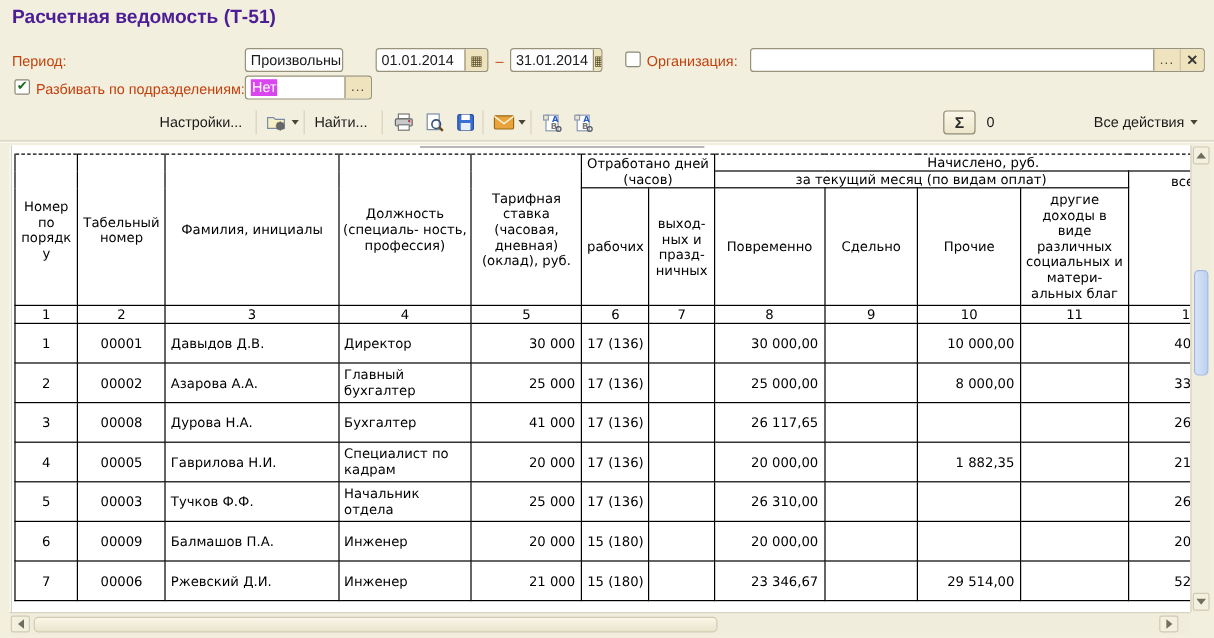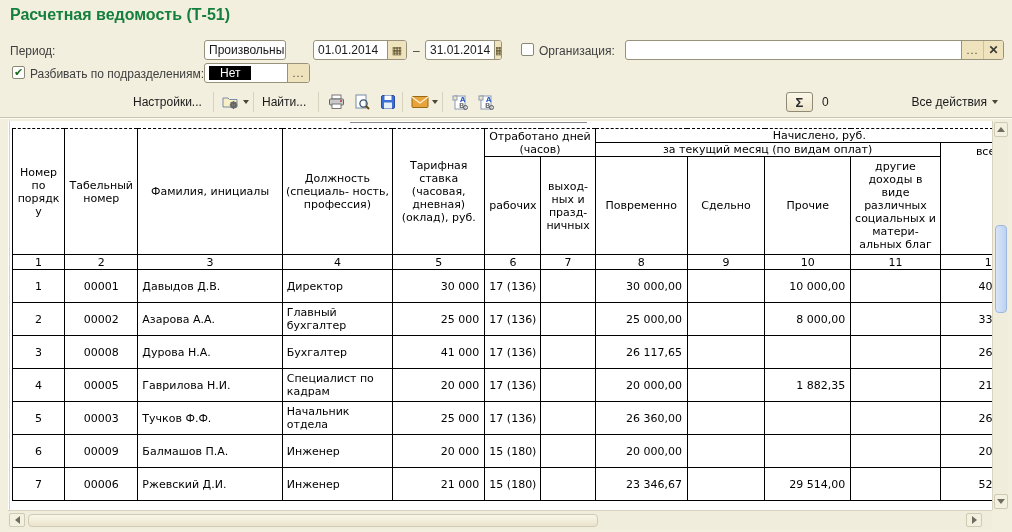--- a/index.html
+++ b/index.html
@@ -1,28 +1,28 @@
 <!DOCTYPE html>
 <html><head>
 <meta charset="utf-8">
 <style>
   * { box-sizing: border-box; margin:0; padding:0; }
   html,body { width:1012px; height:532px; overflow:hidden; }
   body { background:#F2EFDE; font-family:"Liberation Sans",sans-serif; font-size:12px; color:#1a1a1a; position:relative; }
 
-  .page-title { position:absolute; left:10px; top:6px; font-size:16px; font-weight:bold; color:#15803d; }
-
-  .lbl { position:absolute; font-size:12px; color:#404040; }
+  .page-title { position:absolute; left:10px; top:6px; font-size:16px; font-weight:bold; color:#4c1d95; }
+
+  .lbl { position:absolute; font-size:12px; color:#c2410c; }
 
   .fld { position:absolute; height:20px; background:#fff; border:1px solid #98927B; border-radius:3px; display:flex; align-items:center; overflow:hidden; }
   .fld .txt { flex:1; padding:0 4px; font-size:12px; white-space:nowrap; }
   .btn-in { width:22px; height:100%; background:#EFE3BE; border-left:1px solid #98927B; display:flex; align-items:center; justify-content:center; font-size:11px; color:#4a4636; letter-spacing:1px; cursor:pointer; }
   .btn-cal { width:19px; height:100%; background:#EFE3BE; border-left:1px solid #98927B; display:flex; align-items:center; justify-content:center; font-size:11px; color:#5a4f28; cursor:pointer; }
   .btn-x { width:20px; height:100%; background:#EFE3BE; border-left:1px solid #C9C2A4; display:flex; align-items:center; justify-content:center; font-weight:bold; font-size:12px; color:#3a3a35; cursor:pointer; }
-  .sel { background:#000000; color:#fff; padding:0 11px; }
+  .sel { background:#d946ef; color:#fff; padding:0 1px; }
 
   .cb { position:absolute; width:13px; height:13px; background:#fff; border:1px solid #8B8875; border-radius:2px; font-size:11px; line-height:11px; text-align:center; color:#1c6b1c; cursor:pointer; }
 
   .toolbar { position:absolute; left:0; top:88px; width:1012px; height:28px; }
   .gen-btn { position:absolute; left:8px; top:2px; width:118px; height:24px; background:linear-gradient(#FDF6DC,#F2D692); border:1px solid #C89B40; border-radius:4px; box-shadow:inset 0 0 0 1px #FBEDC4; font-weight:bold; font-size:12px; color:#141414; display:flex; align-items:center; justify-content:center; cursor:pointer; }
   .flat-btn { position:absolute; top:7px; font-size:12px; color:#1a1a1a; cursor:pointer; }
   .tb-sep { position:absolute; top:4px; width:1px; height:20px; background:#D8D3BE; }
   .icon-btn { position:absolute; top:3px; width:22px; height:22px; display:flex; align-items:center; justify-content:center; cursor:pointer; }
   .dd-arrow { position:absolute; top:12px; width:0; height:0; border-left:3px solid transparent; border-right:3px solid transparent; border-top:4px solid #4a4636; }
   .sum-btn { position:absolute; left:786px; top:4px; width:27px; height:20px; background:linear-gradient(#FBF7E8,#EDE6CC); border:1px solid #8F8B76; border-radius:3px; font-size:13px; font-weight:bold; color:#2a2a2a; display:flex; align-items:center; justify-content:center; cursor:pointer; }
@@ -294,21 +294,21 @@
           <td class="a-f">21</td>
         </tr>
         <tr>
           <td class="a-c">5</td>
           <td class="a-c">00003</td>
           <td class="a-l">Тучков Ф.Ф.</td>
           <td class="a-l">Начальник отдела</td>
           <td class="a-r">25 000</td>
           <td class="a-c">17 (136)</td>
           <td class="a-c"></td>
-          <td class="a-r">26 360,00</td>
+          <td class="a-r">26 310,00</td>
           <td class="a-r"></td>
           <td class="a-r"></td>
           <td class="a-r"></td>
           <td class="a-f">26</td>
         </tr>
         <tr>
           <td class="a-c">6</td>
           <td class="a-c">00009</td>
           <td class="a-l">Балмашов П.А.</td>
           <td class="a-l">Инженер</td>

